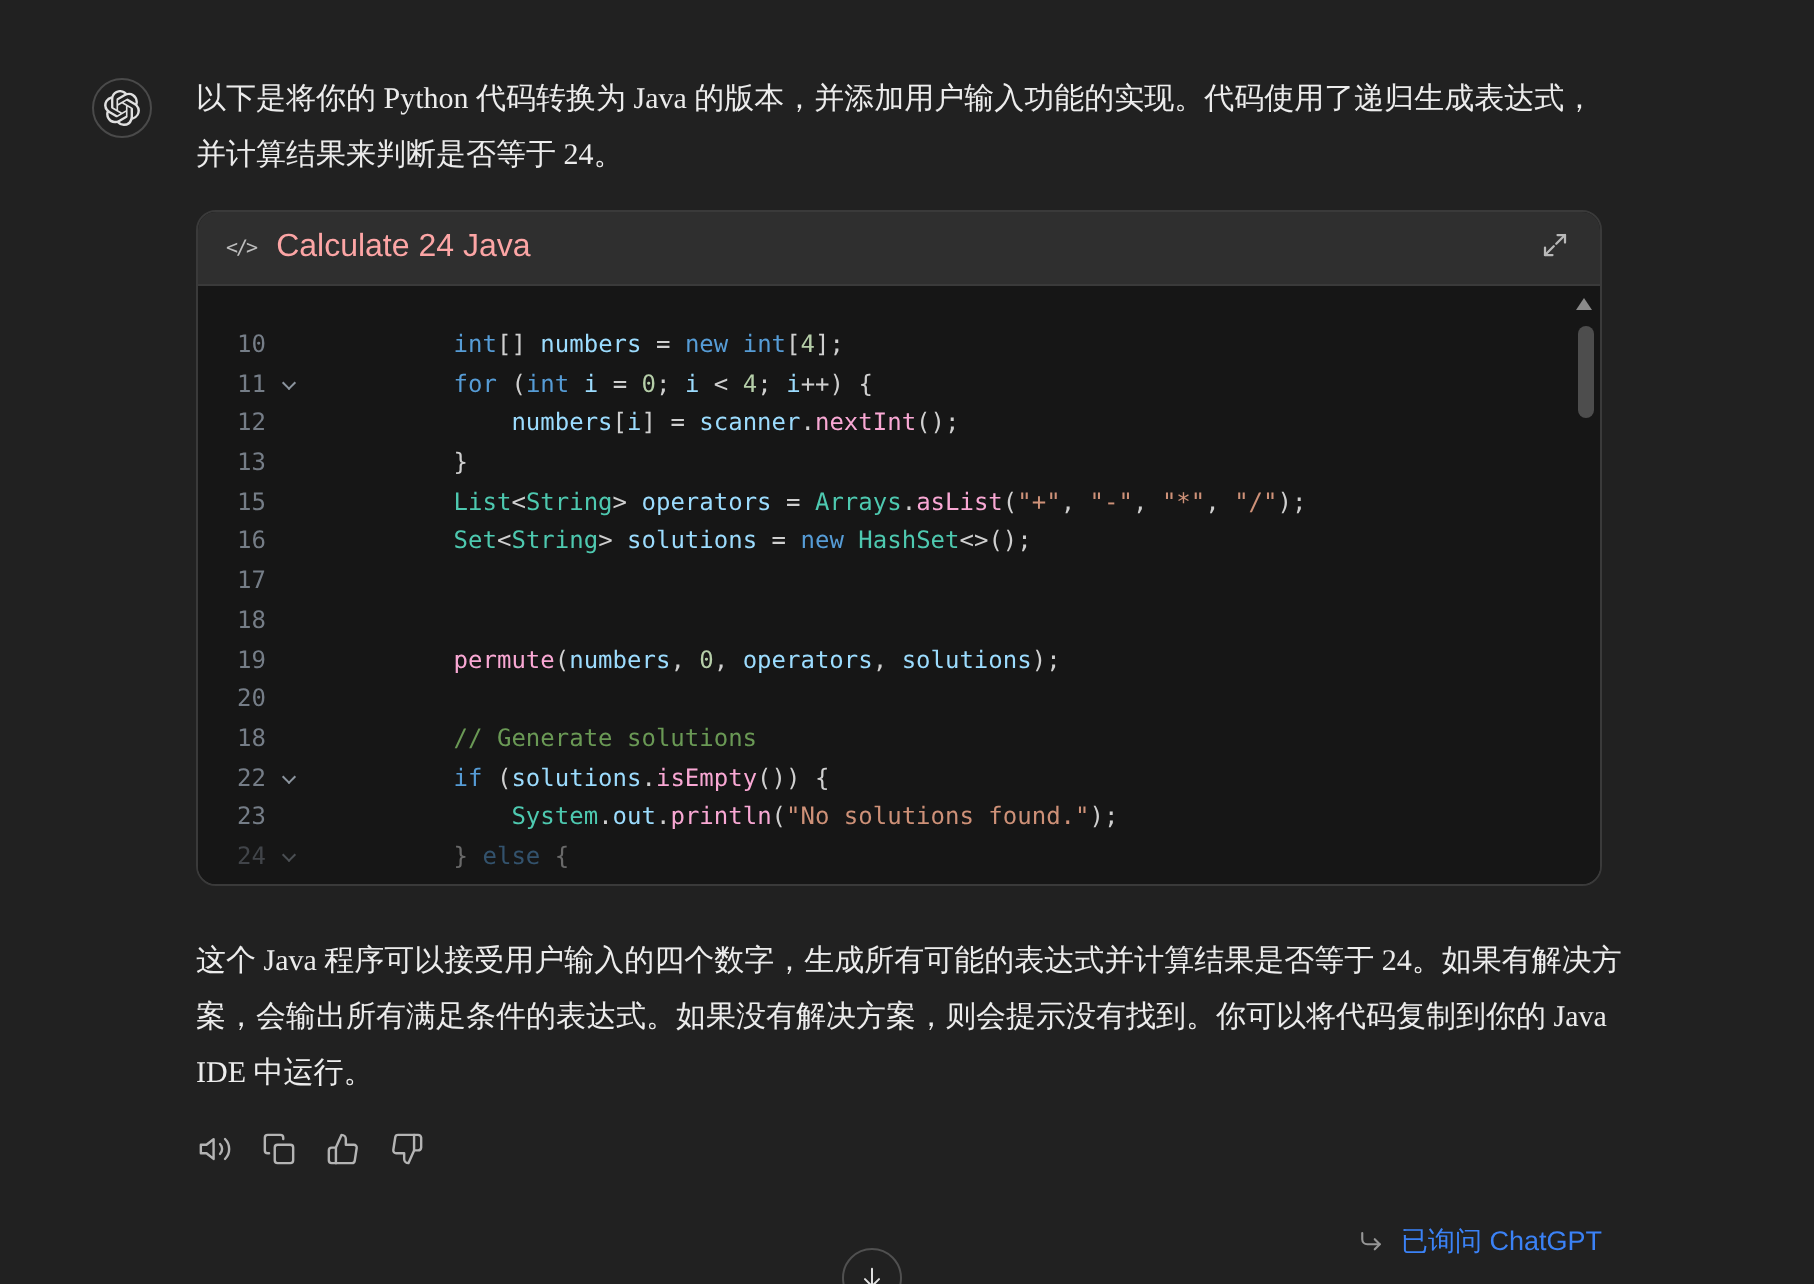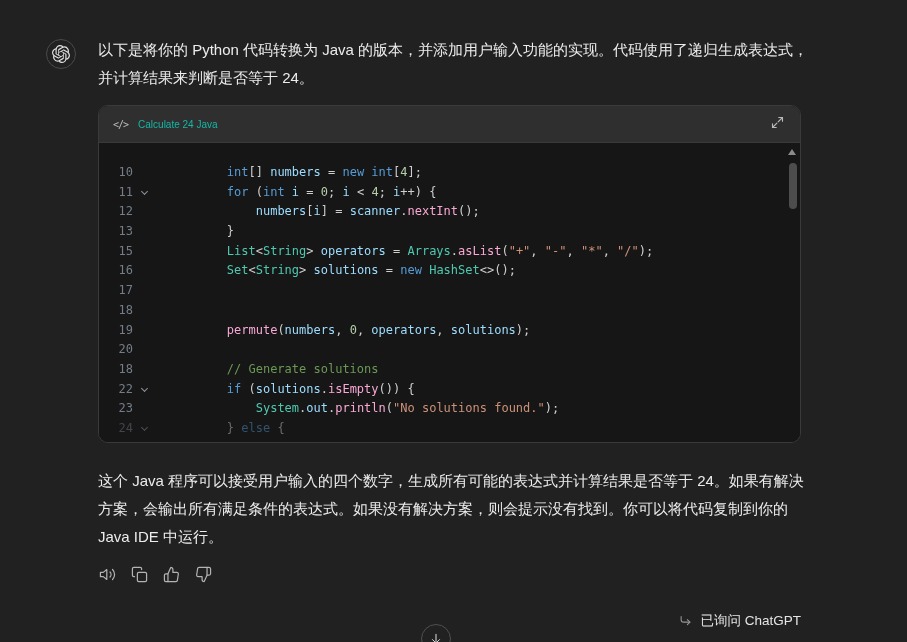--- a/index.html
+++ b/index.html
@@ -15,37 +15,37 @@
   .message { position: absolute; top: 36px; left: 46px; display: flex; align-items: flex-start; }
   .avatar {
     width: 30px; height: 30px; border-radius: 50%;
     border: 1px solid #4a4a4a; background: #212121;
     display: flex; align-items: center; justify-content: center;
     margin-top: 3px; flex: none;
   }
   .avatar svg { width: 18px; height: 18px; fill: #e0e0e0; }
 
   .content { margin-left: 22px; width: 713px; }
-  .intro, .outro { margin: 0; font-size: 15px; line-height: 28px; color: #ececec; }
+  .intro, .outro { margin: 0; font-size: 15px; line-height: 28px; color: #ececec; font-family: Liberation Serif, serif; }
 
   .code-card {
     margin-top: 13px; width: 703px;
     border: 1px solid #3a3a3a; border-radius: 10px;
     overflow: hidden; background: #161616;
   }
   .code-header {
     height: 37px; background: #2f2f2f; border-bottom: 1px solid #3a3a3a;
     display: flex; align-items: center; gap: 10px; padding: 0 14px;
     cursor: pointer;
   }
   .code-glyph {
     font-family: "DejaVu Sans Mono", monospace;
     font-size: 10px; color: #bdbdbd; letter-spacing: -1px;
   }
-  .code-title { font-size: 10px; color: #14b8a6; }
+  .code-title { font-size: 16px; color: #fca5a5; }
   .expand-btn {
     margin-left: auto; width: 18px; height: 18px;
     background: none; border: none; padding: 0; color: #b9b9b9; cursor: pointer;
   }
   .expand-btn svg { width: 15px; height: 15px; stroke: currentColor; fill: none; stroke-width: 1.8; stroke-linecap: round; stroke-linejoin: round; }
 
   .code-body {
     position: relative; height: 299px; background: #161616;
     padding-top: 20px;
     font-family: "DejaVu Sans Mono", monospace;
@@ -88,21 +88,21 @@
   .actions { margin-top: 15px; display: flex; gap: 14px; align-items: center; }
   .action-btn {
     width: 18px; height: 18px; padding: 0;
     background: none; border: none; color: #b4b4b4; cursor: pointer;
   }
   .action-btn svg { width: 17px; height: 17px; stroke: currentColor; fill: none; stroke-width: 1.7; stroke-linecap: round; stroke-linejoin: round; }
 
   .footer-status {
     position: absolute; right: 106px; bottom: 12px;
     display: flex; align-items: center; gap: 7px;
-    color: #e5e5e5; font-size: 13.5px;
+    color: #3b82f6; font-size: 13.5px;
   }
   .footer-status svg { width: 15px; height: 15px; stroke: #969696; fill: none; stroke-width: 1.7; stroke-linecap: round; stroke-linejoin: round; }
 
   .scroll-down {
     position: absolute; left: 421px; top: 624px;
     width: 30px; height: 30px; border-radius: 50%;
     background: #212121; border: 1px solid #505050;
     color: #e3e3e3; cursor: pointer;
     display: flex; align-items: center; justify-content: center; padding: 0;
   }

